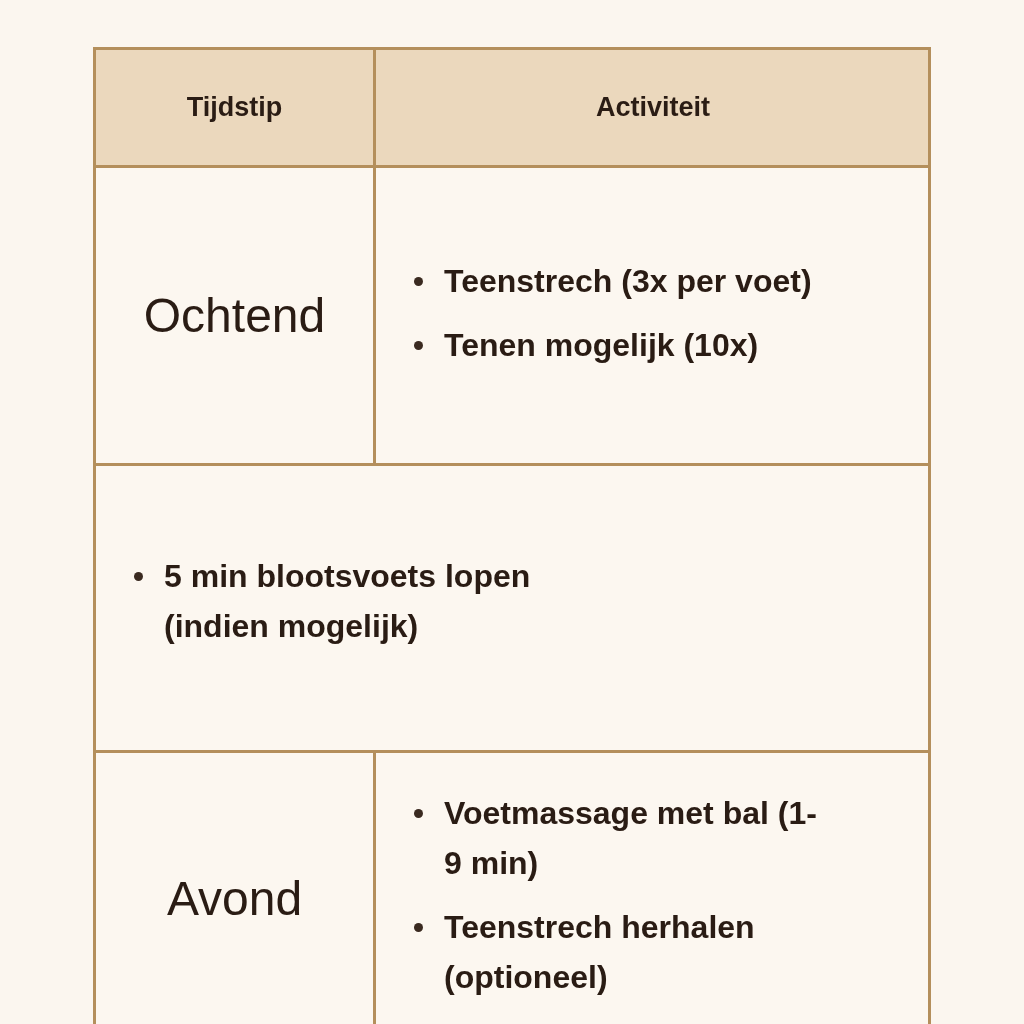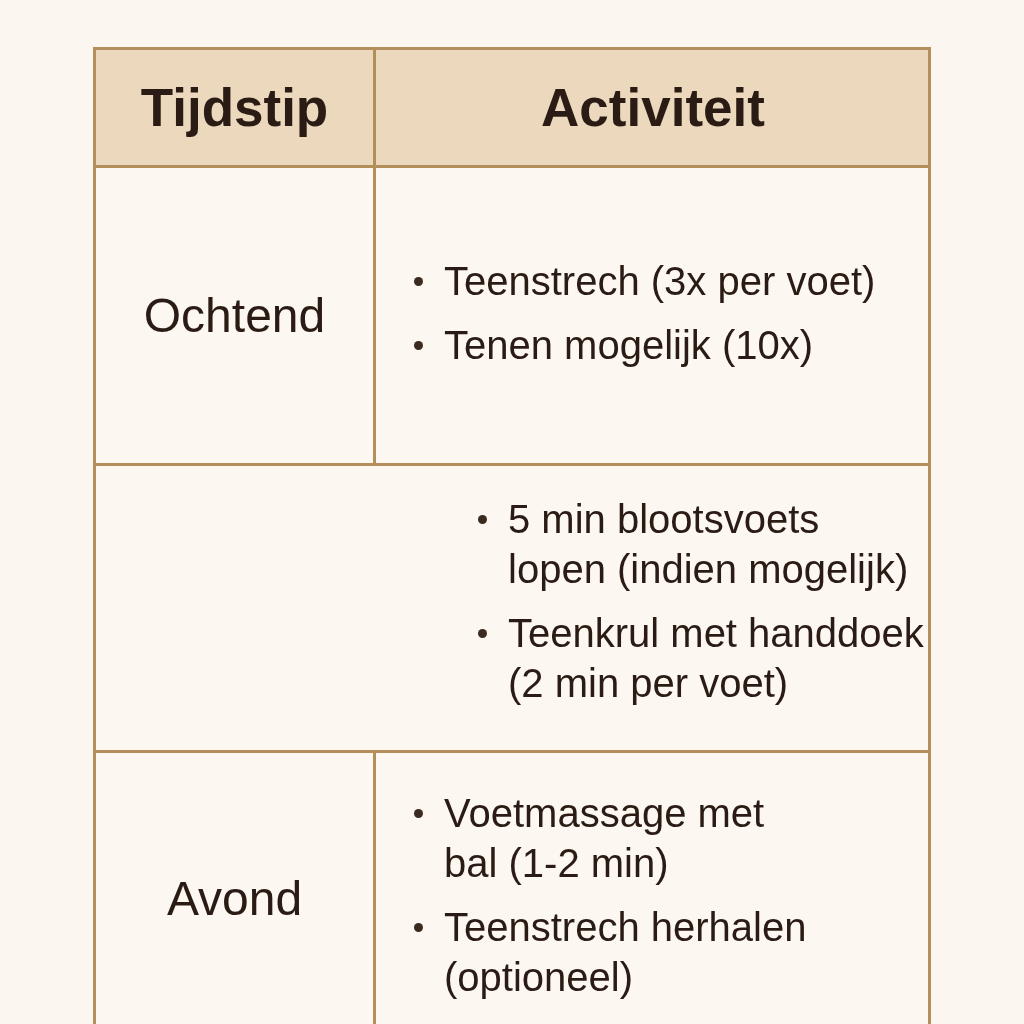--- a/index.html
+++ b/index.html
@@ -20,37 +20,38 @@
   .row.header { border-top:none; background:#ebd8bd; height:115px; }
   .cell-time {
     width:280px; flex:none; border-right:3px solid #b48f5c;
     display:flex; align-items:center; justify-content:center;
     box-sizing:border-box; font-size:48px;
   }
   .cell-act {
     flex:1; display:flex; align-items:center;
     box-sizing:border-box; padding-left:36px;
   }
-  .header .cell-time, .header .cell-act { font-weight:bold; font-size:53px; }
+  .header .cell-time, .header .cell-act { font-weight:bold; font-size:27px; }
   .header .cell-act { justify-content:center; padding-left:12px; padding-right:10px; }
   .row.r1 { height:298px; }
   .row.r2 { height:287px; }
   .row.r3 { height:400px; }
   ul { list-style:none; margin:0; padding:0; }
   li {
     position:relative; padding-left:32px;
-    font-size:40px; line-height:50px; margin-bottom:14px;
+    font-size:32px; line-height:50px; margin-bottom:14px;
     color:#2a1c14;
+    font-weight:bold;
   }
   li::before {
     content:""; position:absolute; left:2px; top:21px;
     width:9px; height:9px; border-radius:50%; background:#3a2a20;
   }
   .r1 .cell-act { align-items:center; padding-top:8px; }
-  .r2 .cell-act { padding-top:0;justify-content:flex-end; }
+  .r2 .cell-act { padding-top:0; }
   .r3 .cell-act { align-items:flex-start; padding-top:35px; }
   .r3 .cell-time { align-items:flex-start; padding-top:118px; }
 </style>
 </head>
 <body>
 
 <div class="table">
   <div class="row header">
     <div class="cell-time">Tijdstip</div>
     <div class="cell-act">Activiteit</div>
@@ -63,28 +64,27 @@
         <li>Teenstrech (3x per voet)</li>
         <li>Tenen mogelijk (10x)</li>
       </ul>
     </div>
   </div>
 
   <div class="row r2">
     <div class="cell-act">
       <ul>
         <li style="width:420px;">5 min blootsvoets lopen (indien mogelijk)</li>
-        <li style="width:420px;">Teenkrul met handdoek (2 min per voet)</li>
       </ul>
     </div>
   </div>
 
   <div class="row r3">
     <div class="cell-time">Avond</div>
     <div class="cell-act">
       <ul>
-        <li style="width:380px;">Voetmassage met bal (1-2 min)</li>
+        <li style="width:380px;">Voetmassage met bal (1-9 min)</li>
         <li style="width:380px;">Teenstrech herhalen (optioneel)</li>
         <li>Sil... (tekst afgesneden)</li>
       </ul>
     </div>
   </div>
 </div>
 
 </body></html>

